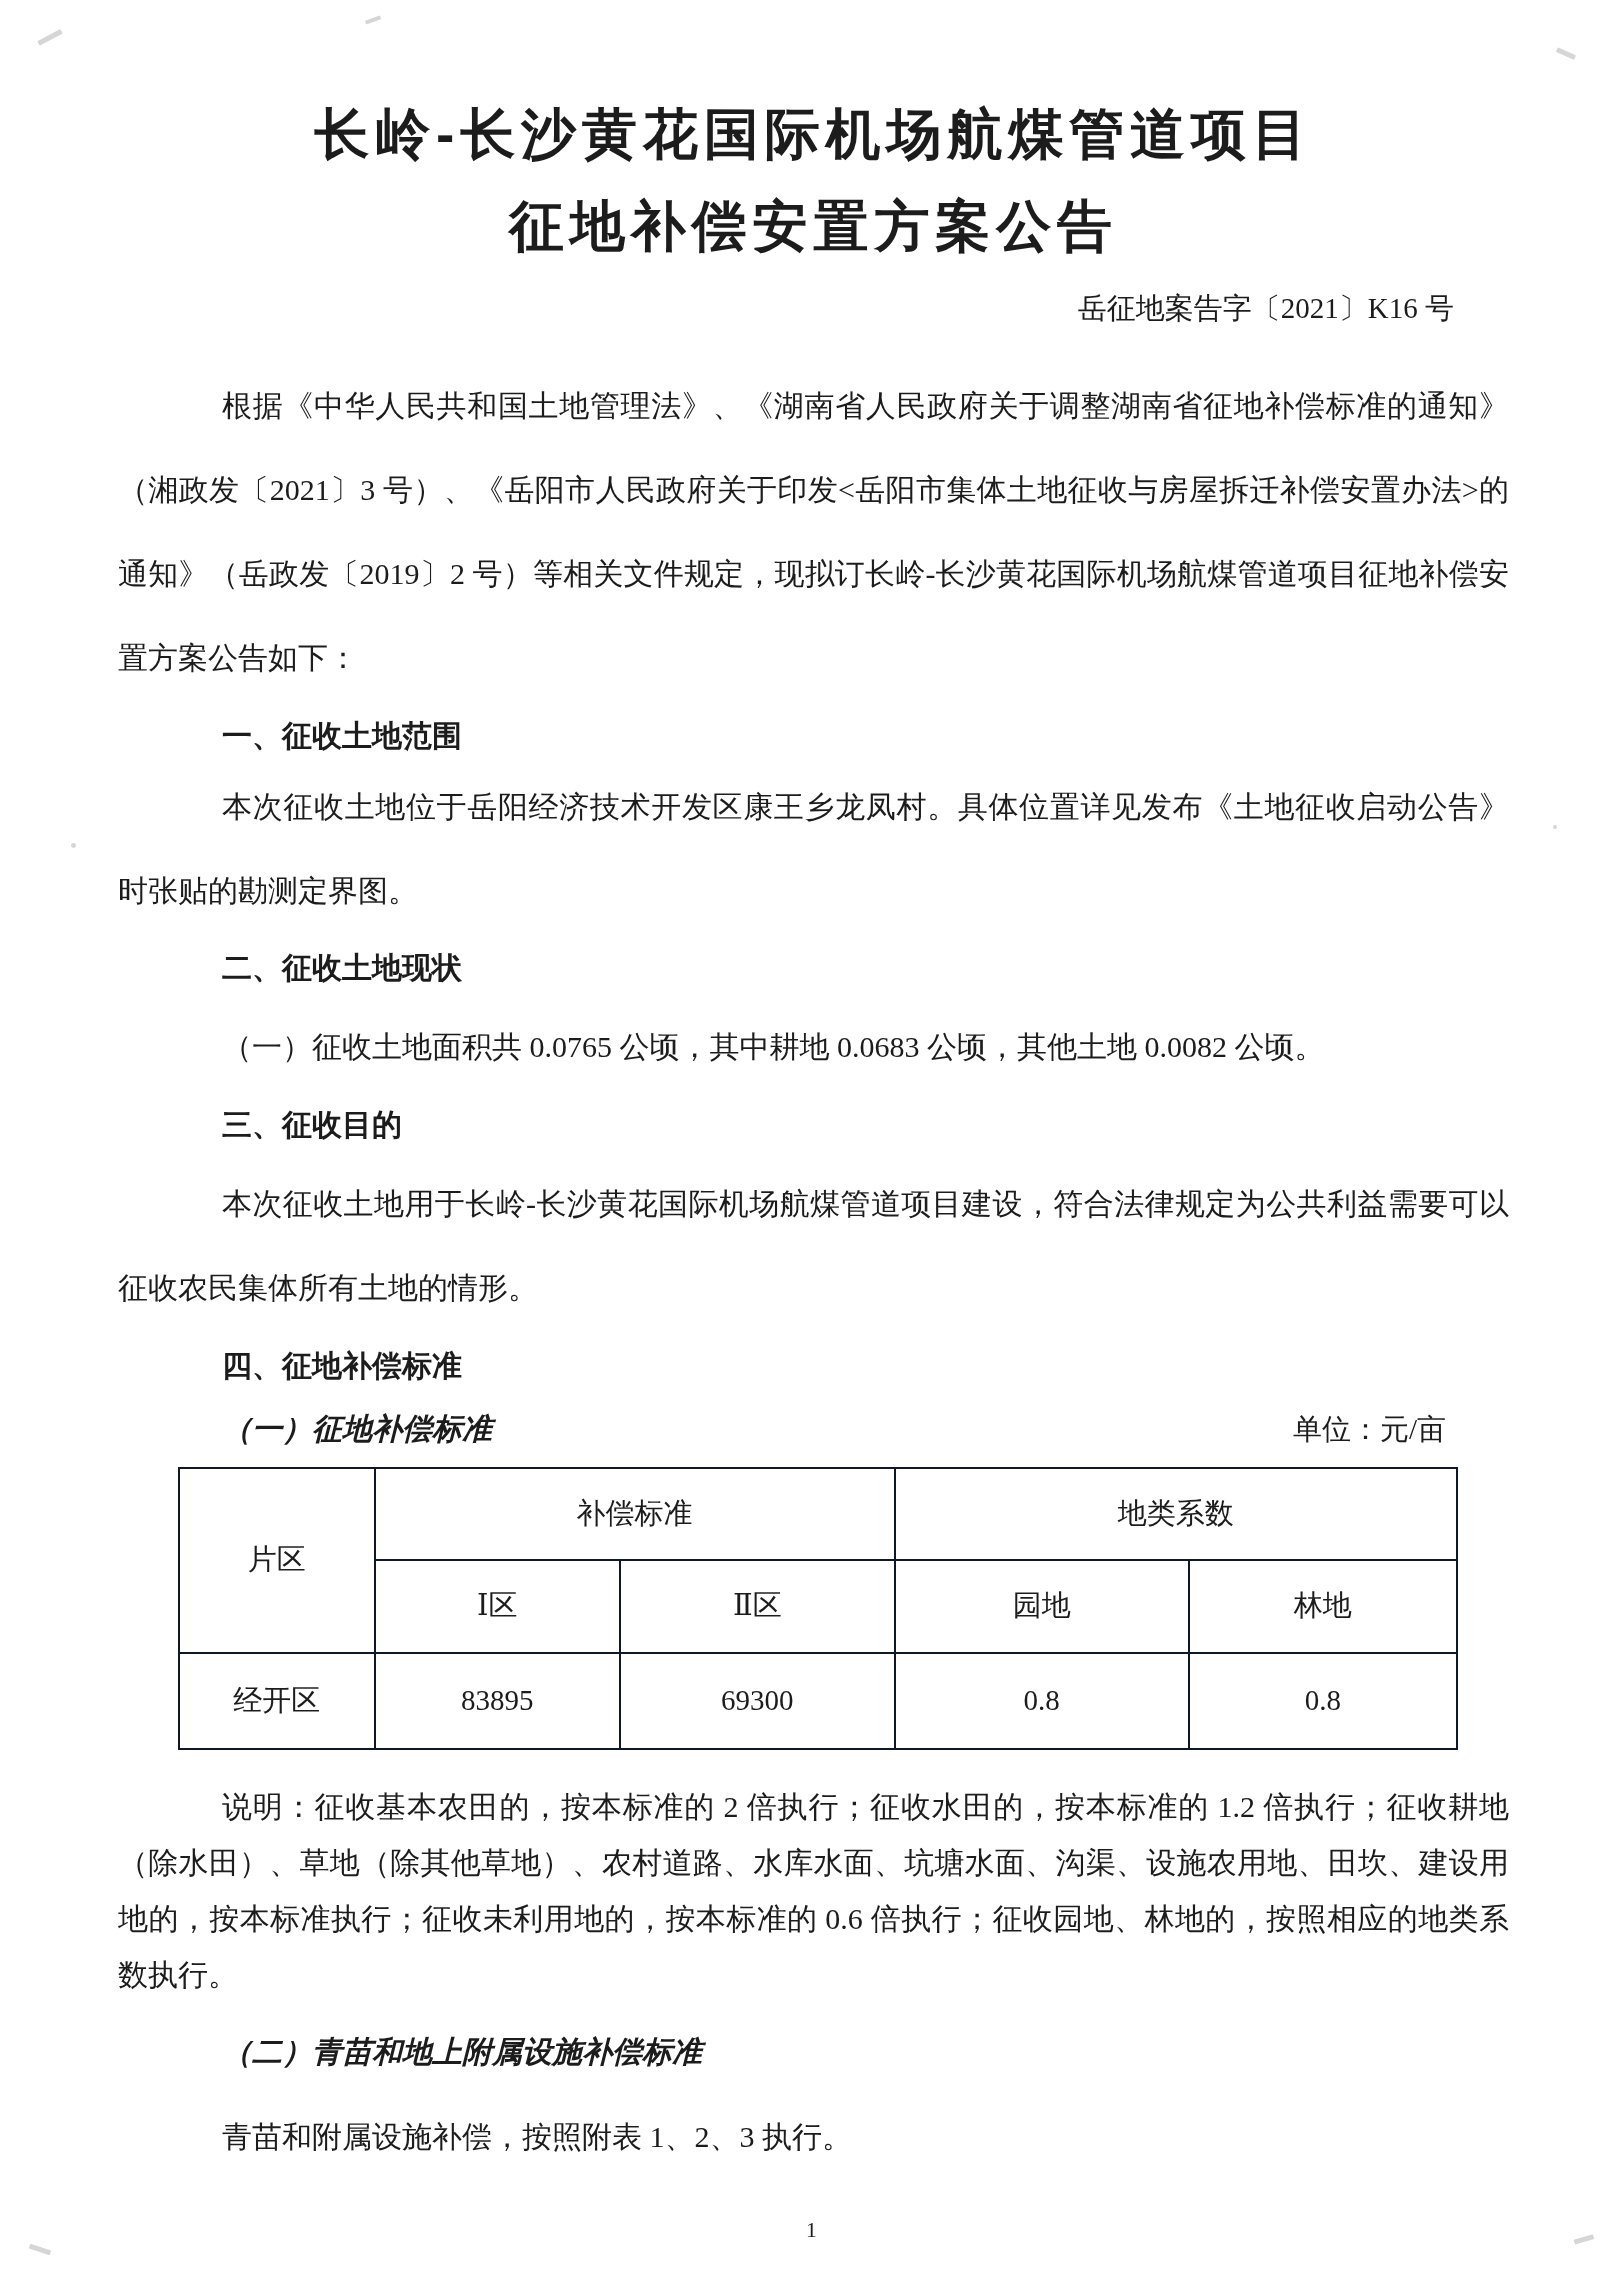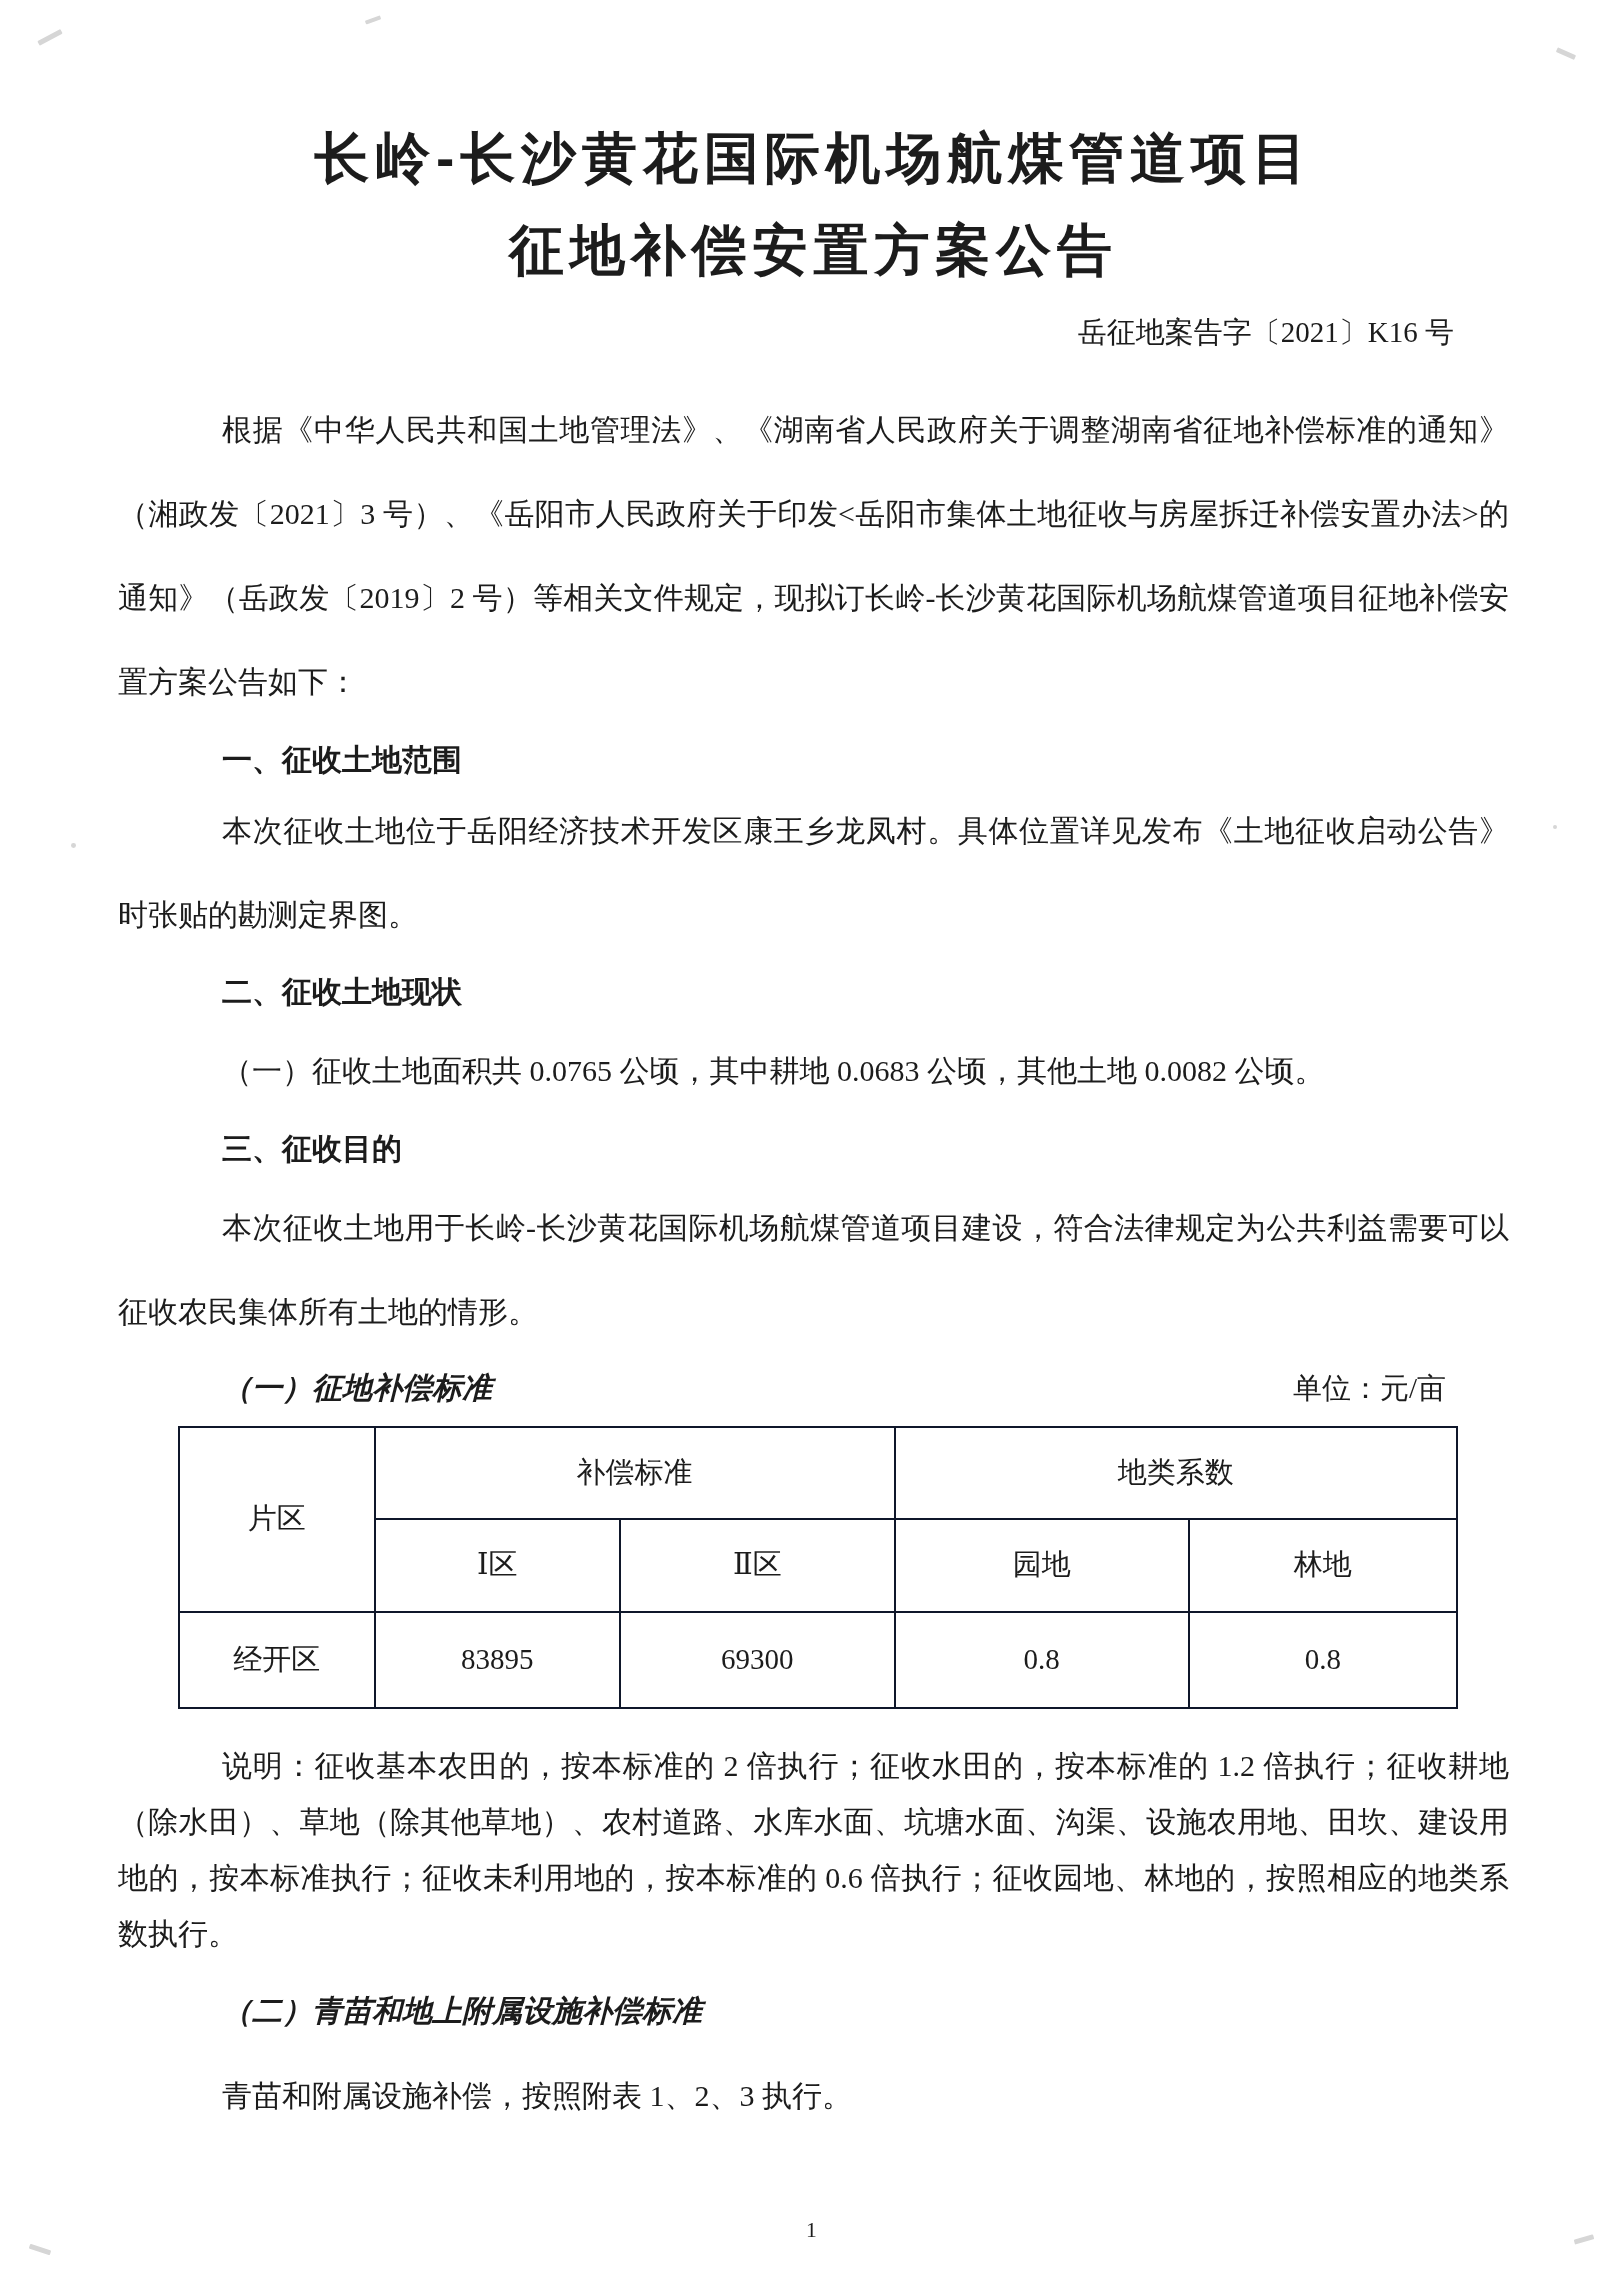--- a/index.html
+++ b/index.html
@@ -1,21 +1,21 @@
 <!DOCTYPE html>
 <html style="--paper: #ffffff; --ink: #1c1c1c;"><head>
 <meta charset="utf-8">
 <style>
   :root { --paper:#ffffff; --ink:#1c1c1c; --speck:#d6d6d6; }
   html,body { margin:0; padding:0; background:var(--paper); }
   .page {
     position:relative;
     width:1623px; height:2293px;
     box-sizing:border-box;
-    padding:112px 114px 0 118px;
+    padding:88px 114px 0 118px;
     background:var(--paper);
     color:var(--ink);
     font-family:"Liberation Serif","DejaVu Serif",serif;
     overflow:hidden;
   }
   .doc-title {
     margin:0; text-align:center;
     font-family:"Liberation Sans","DejaVu Sans",sans-serif;
     font-weight:bold;
     font-size:55px; line-height:92px; letter-spacing:5.9px;
@@ -93,20 +93,21 @@
 
   <h2 class="sec-heading">一、征收土地范围</h2>
   <p class="para">本次征收土地位于岳阳经济技术开发区康王乡龙凤村。具体位置详见发布《土地征收启动公告》时张贴的勘测定界图。</p>
 
   <h2 class="sec-heading">二、征收土地现状</h2>
   <p class="para item">（一）征收土地面积共 0.0765 公顷，其中耕地 0.0683 公顷，其他土地 0.0082 公顷。</p>
 
   <h2 class="sec-heading">三、征收目的</h2>
   <p class="para item">本次征收土地用于长岭-长沙黄花国际机场航煤管道项目建设，符合法律规定为公共利益需要可以征收农民集体所有土地的情形。</p>
 
+  <h2 class="sec-heading">四、征地补偿标准</h2>
 
   <div class="sub-row">
     <h3 class="sub-heading">（一）征地补偿标准</h3>
     <span class="unit-label">单位：元/亩</span>
   </div>
 
   <table class="comp">
     <colgroup>
       <col style="width:15.3%">
       <col style="width:19.2%">

